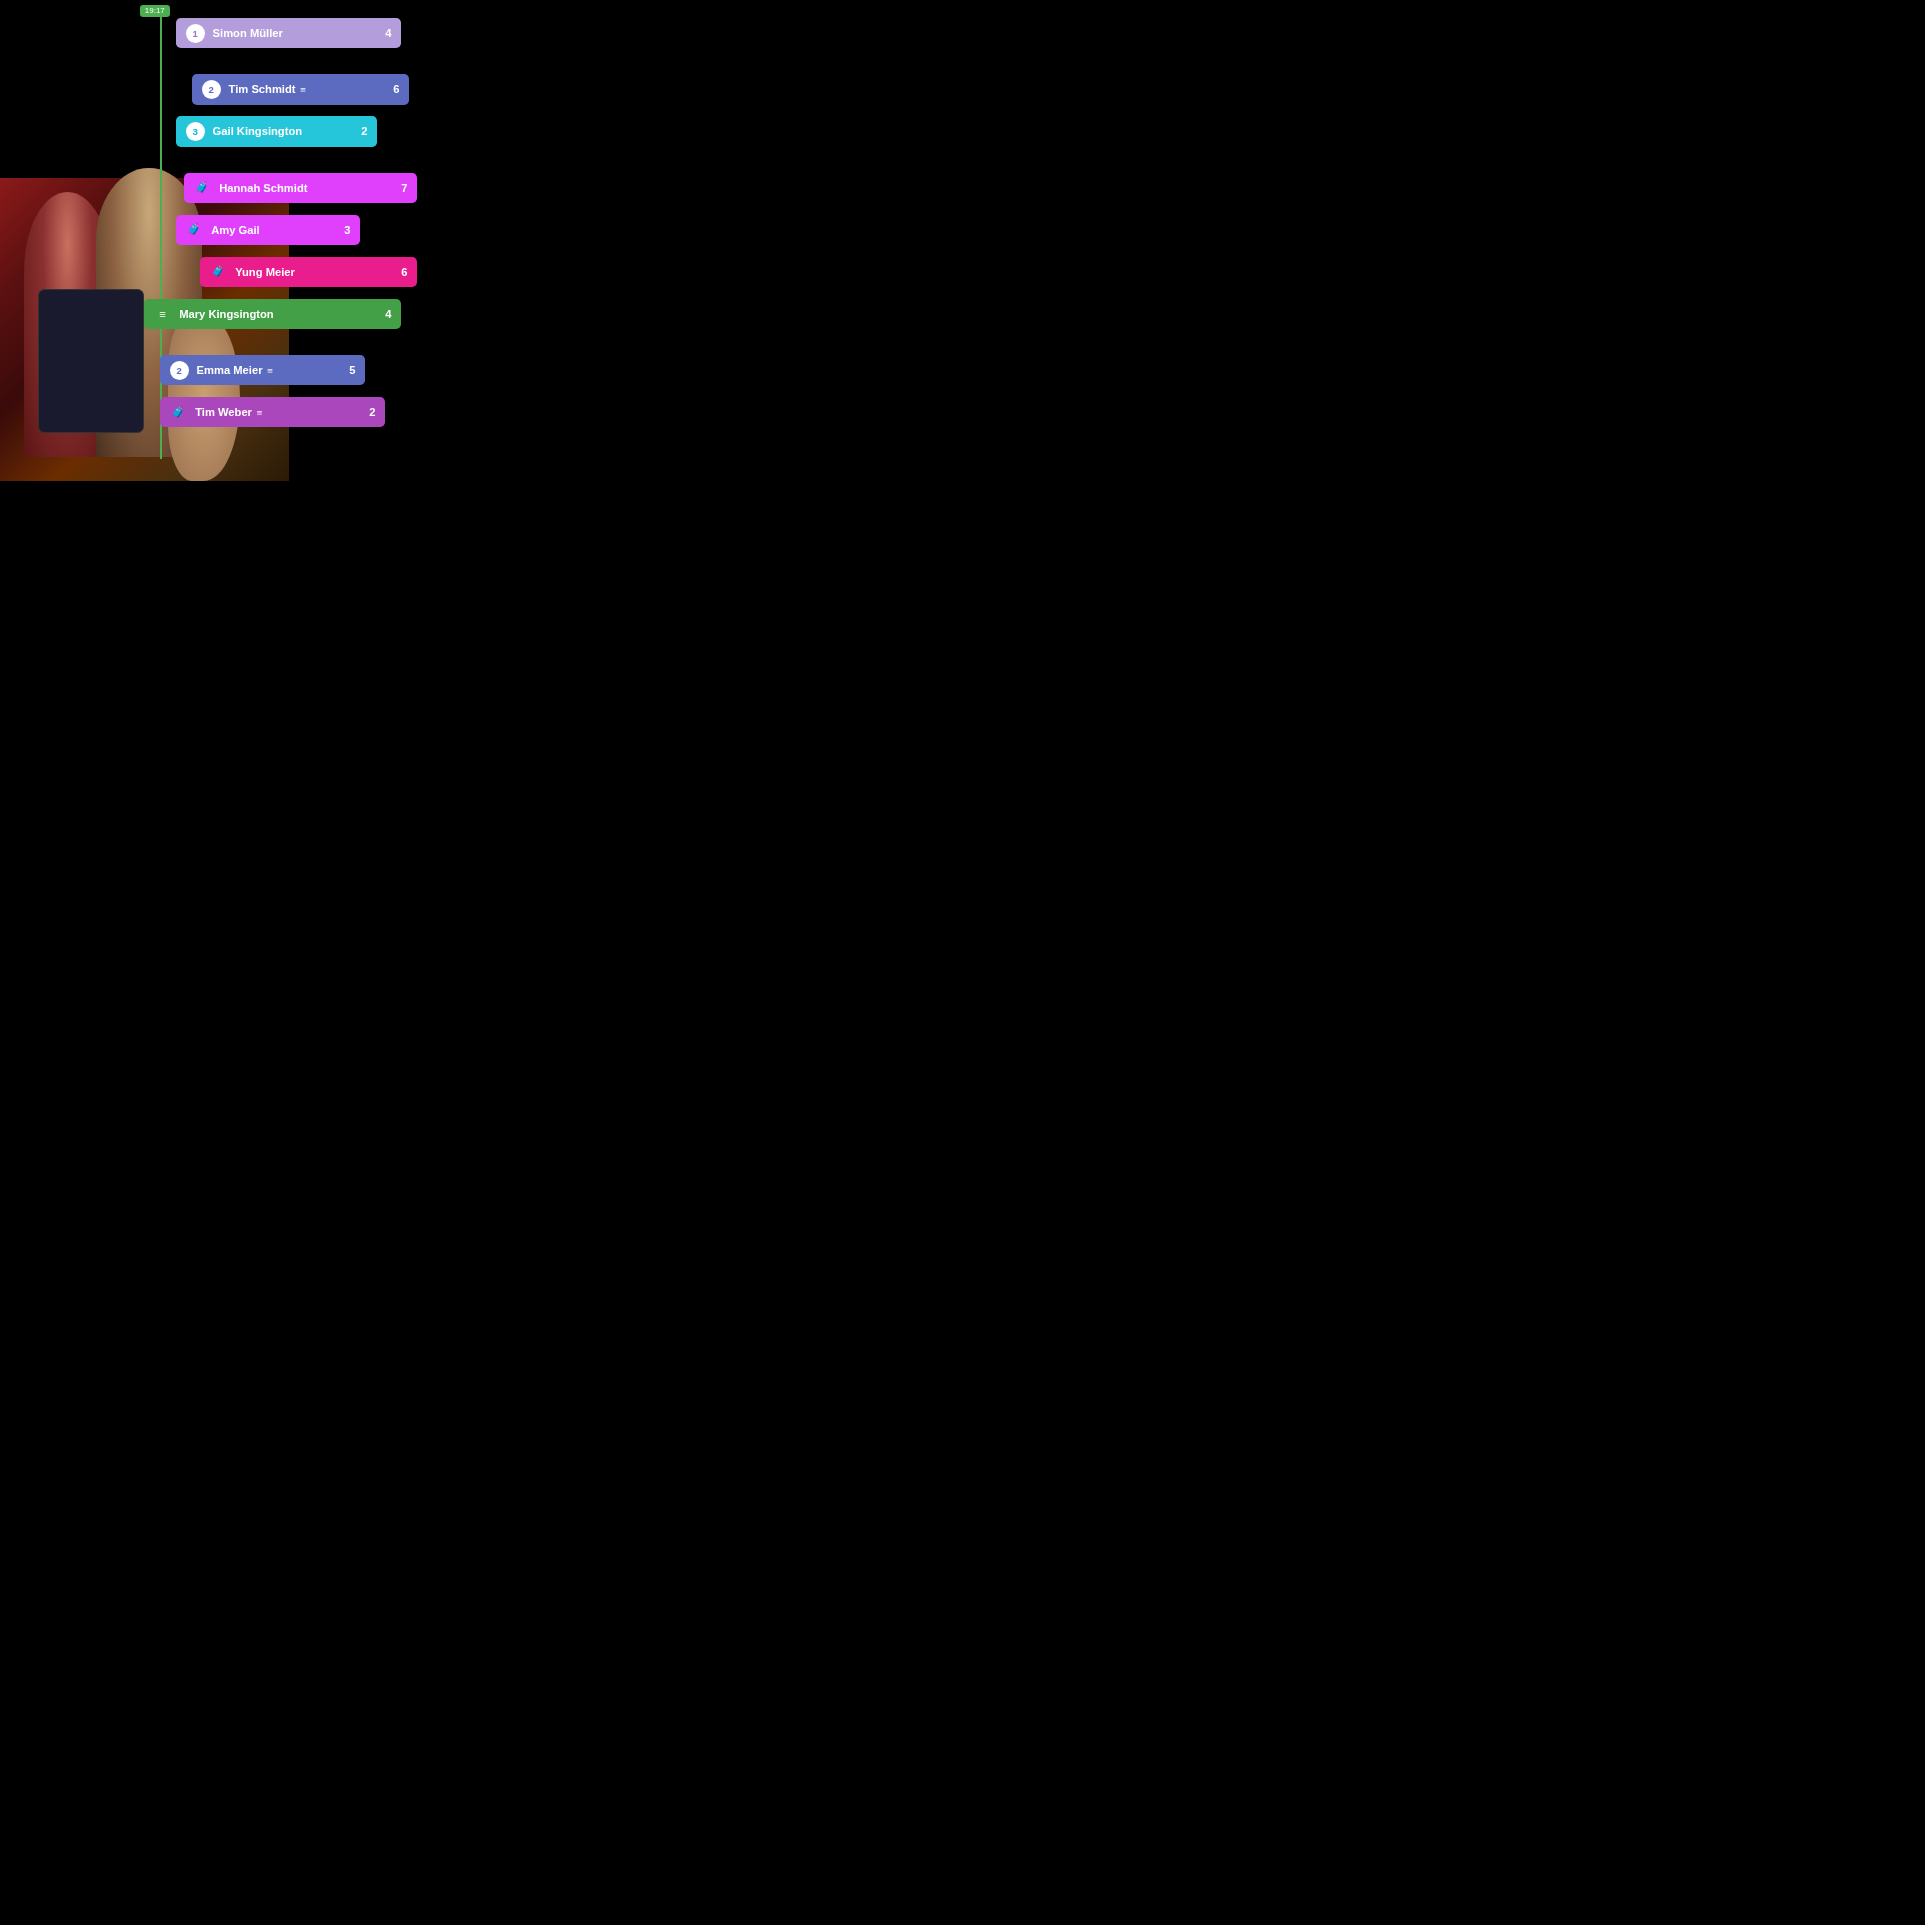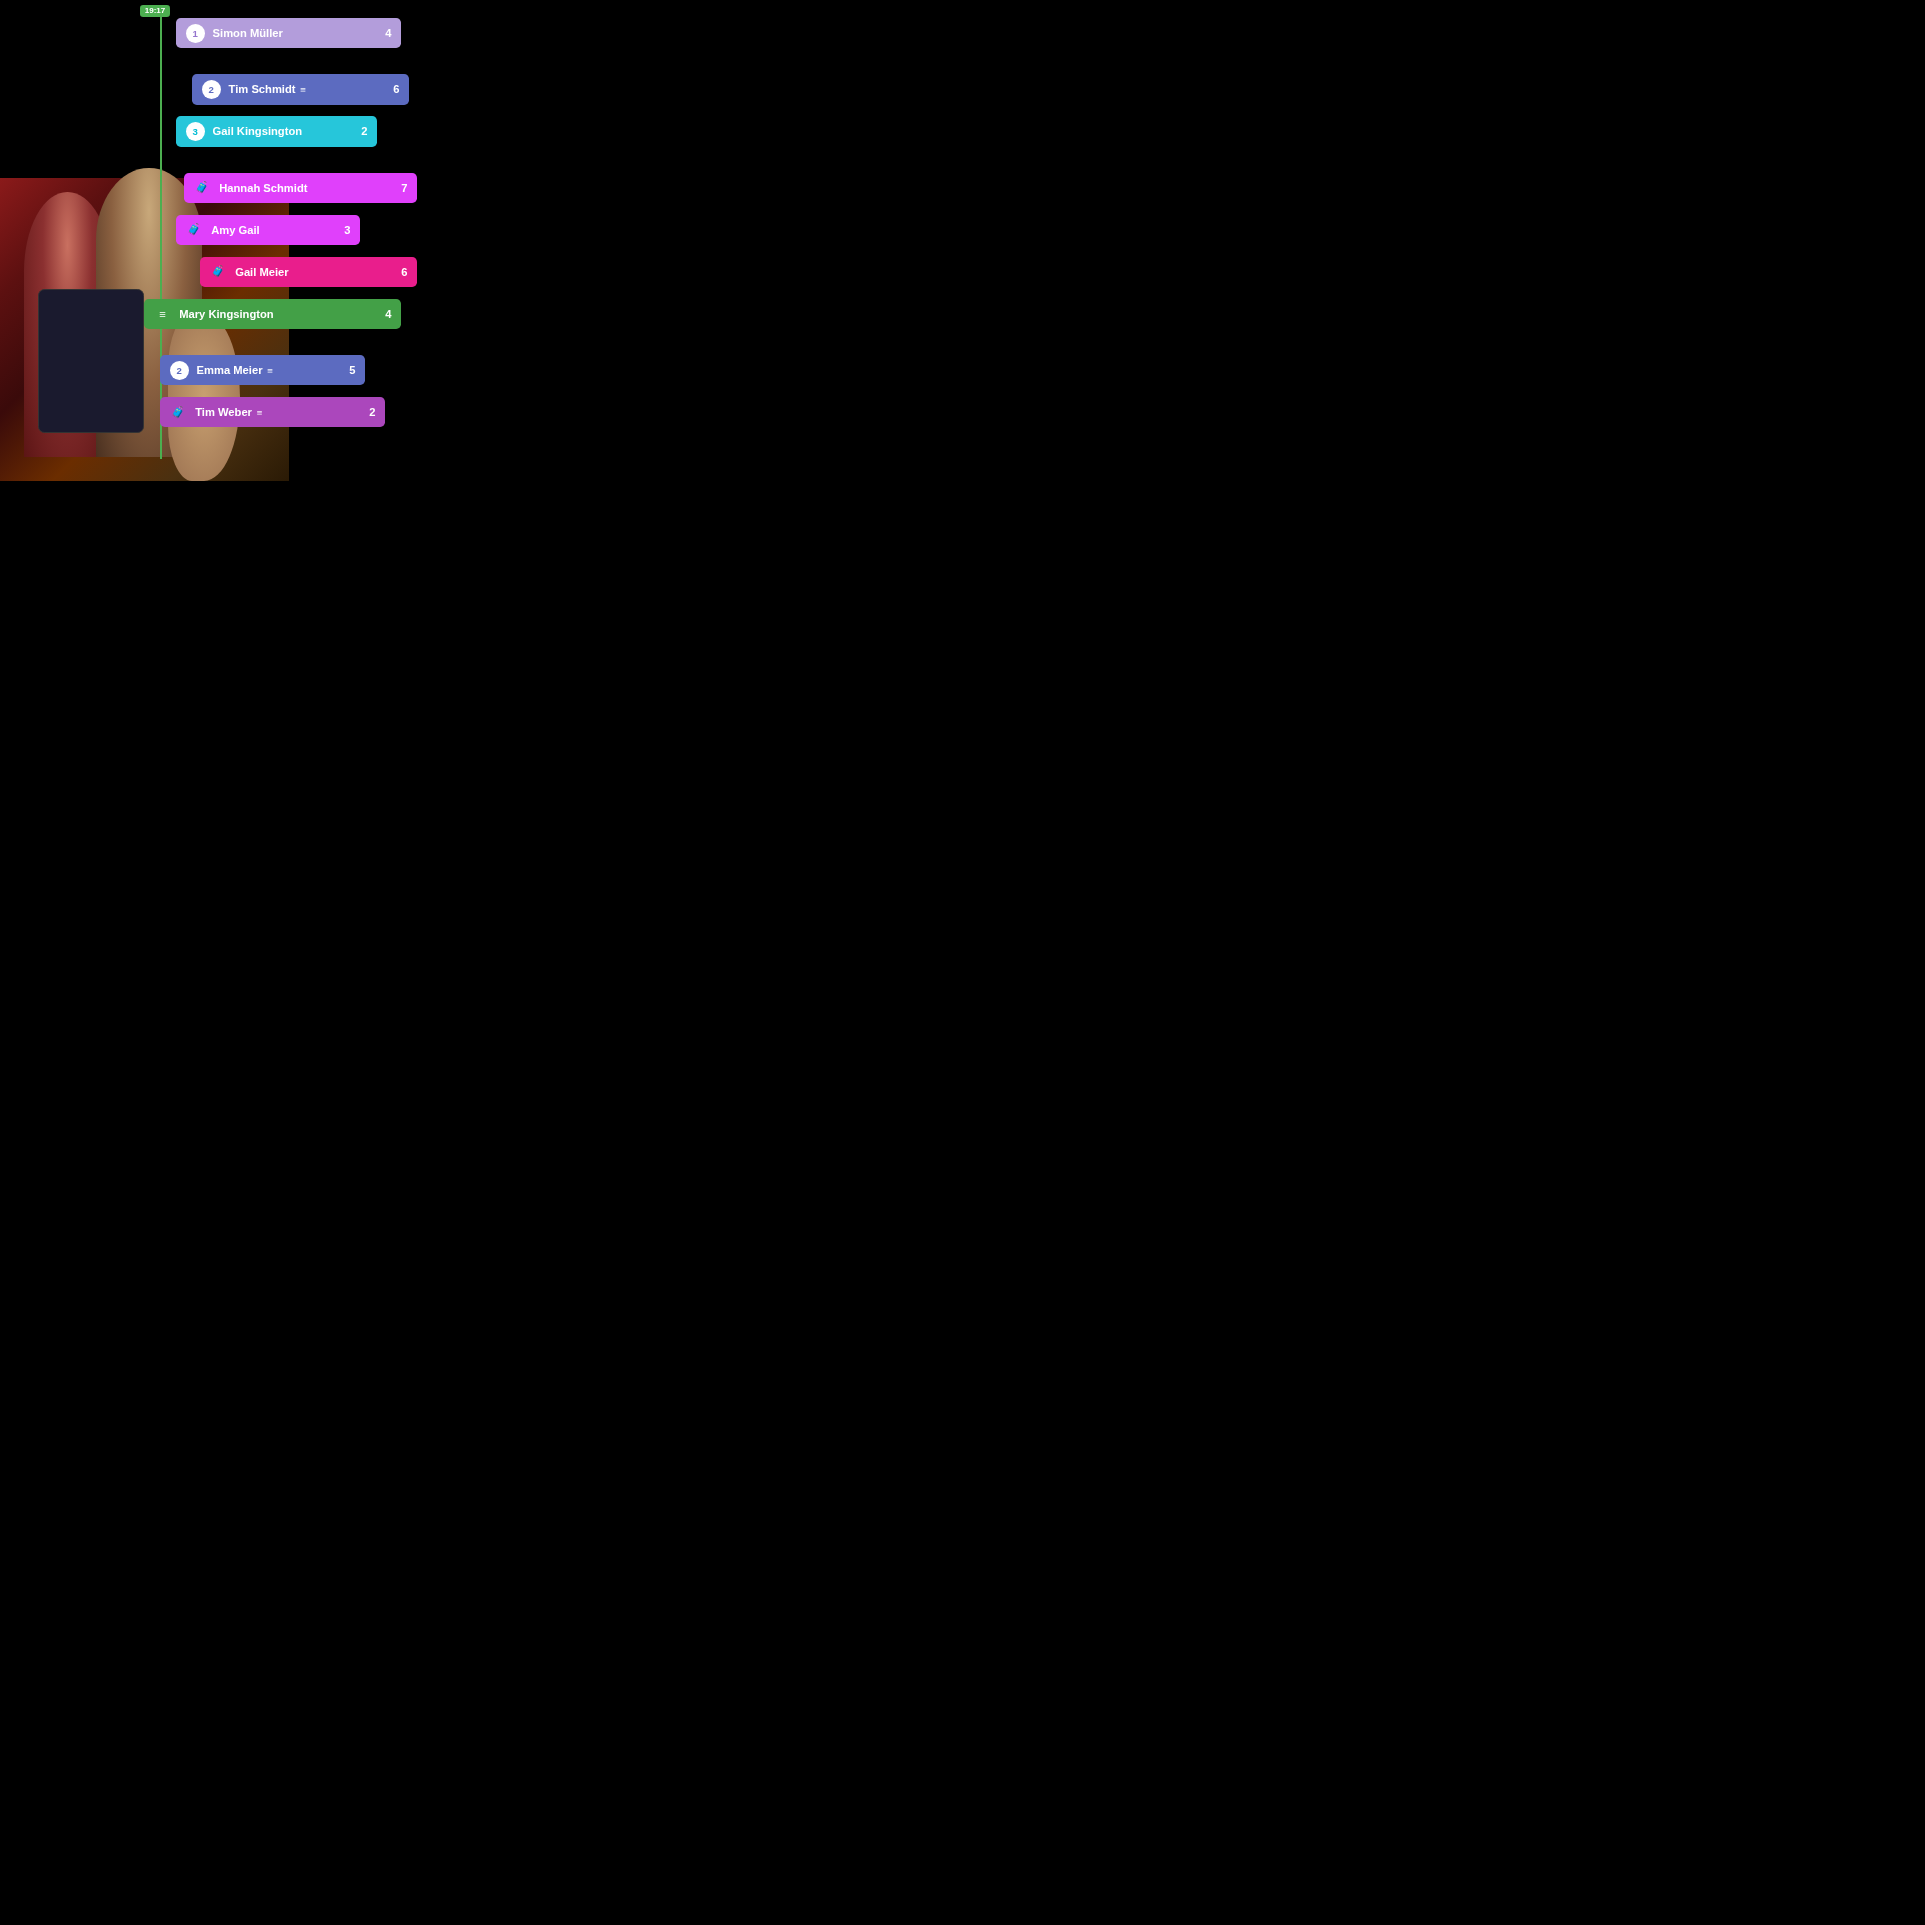--- a/index.html
+++ b/index.html
@@ -77,21 +77,21 @@
     }
 
     
     .time-badge {
       position: absolute;
       left: 140px;
       top: 4.8px;
       background: #4CAF50;
       color: white;
       font-size: 8px;
-      font-weight: 700;
+      font-weight: 400;
       padding: 1.6px 4.8px;
       border-radius: 3.2px;
       z-index: 20;
     }
 
     
     .schedule {
       position: absolute;
       right: 0;
       top: 0;
@@ -252,21 +252,21 @@
     <div class="schedule-bar pink bar-amy">
       <div class="badge-icon">🧳</div>
       <span>Amy Gail</span>
       <span class="count">3</span>
     </div>
   </div>
 
   <div class="row row-6">
     <div class="schedule-bar hot-pink bar-simon">
       <div class="badge-icon">🧳</div>
-      <span>Gail Meier</span>
+      <span>Yung Meier</span>
       <span class="count">6</span>
     </div>
   </div>
 
   <div class="row row-7">
     <div class="schedule-bar green bar-mary" style="margin-left:-32px;">
       <div class="badge-icon">≡</div>
       <span>Mary Kingsington</span>
       <span class="count">4</span>
     </div>

